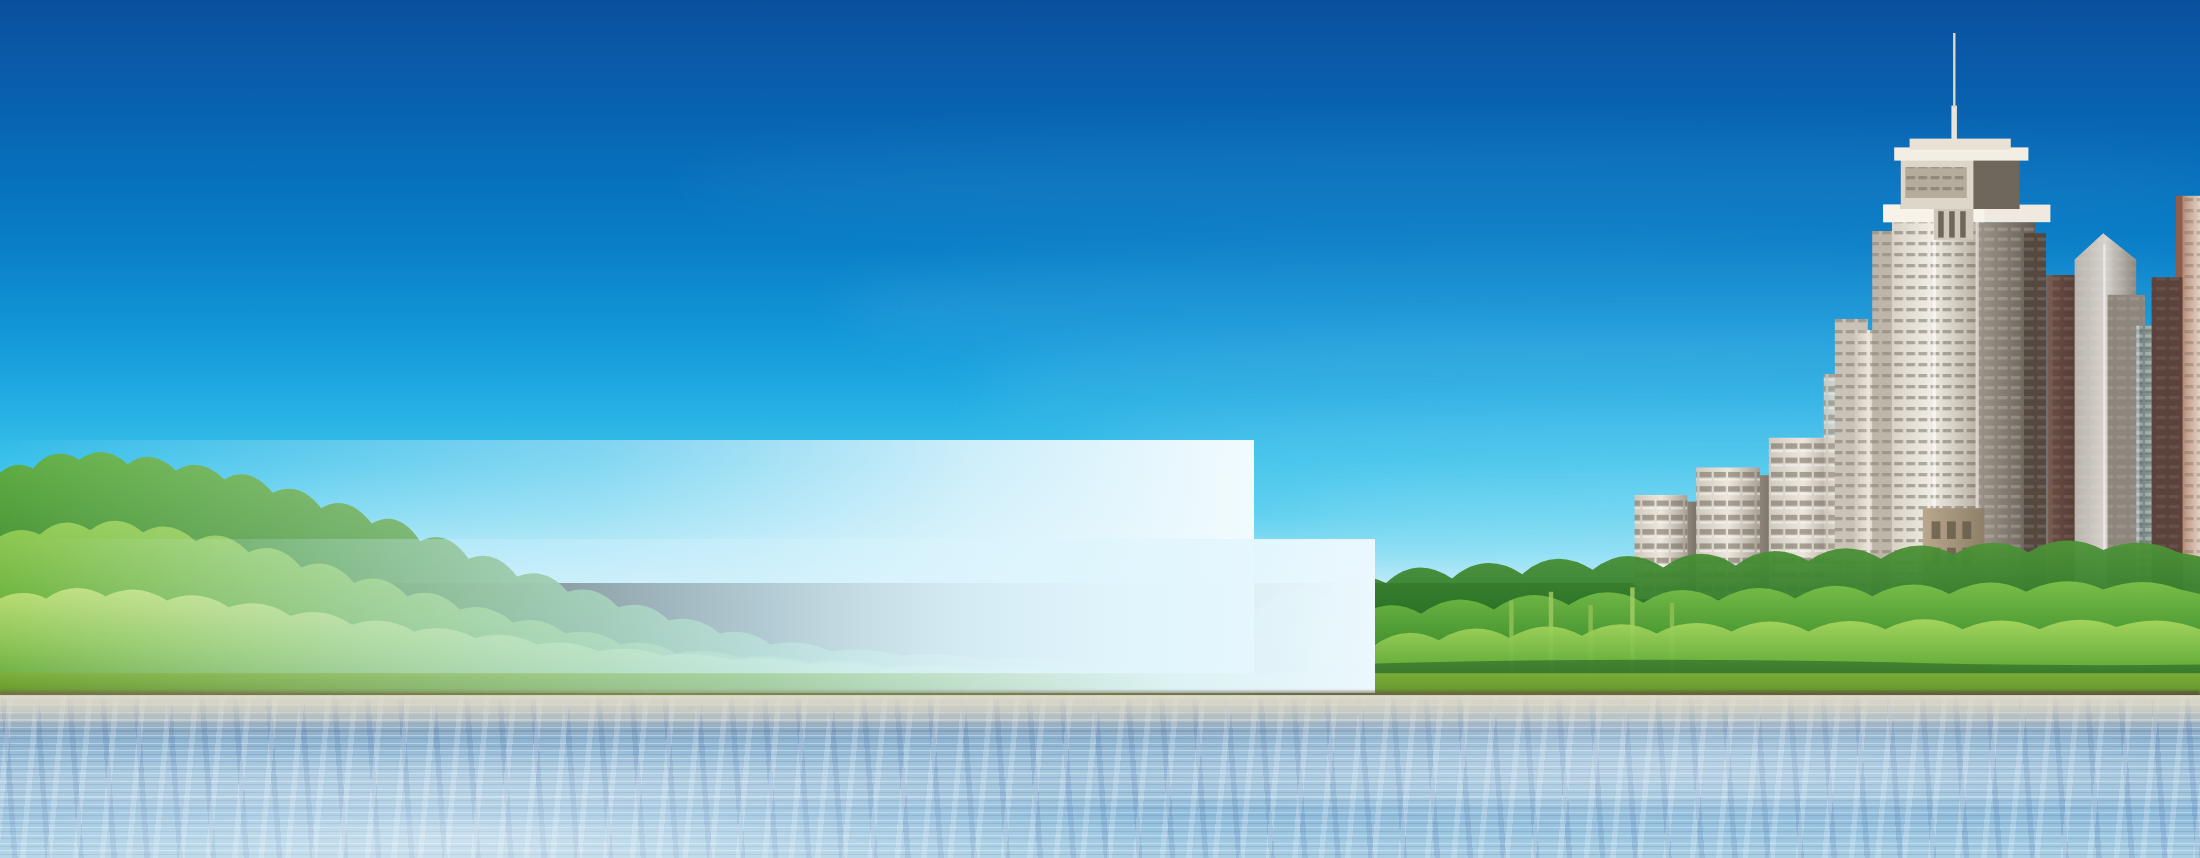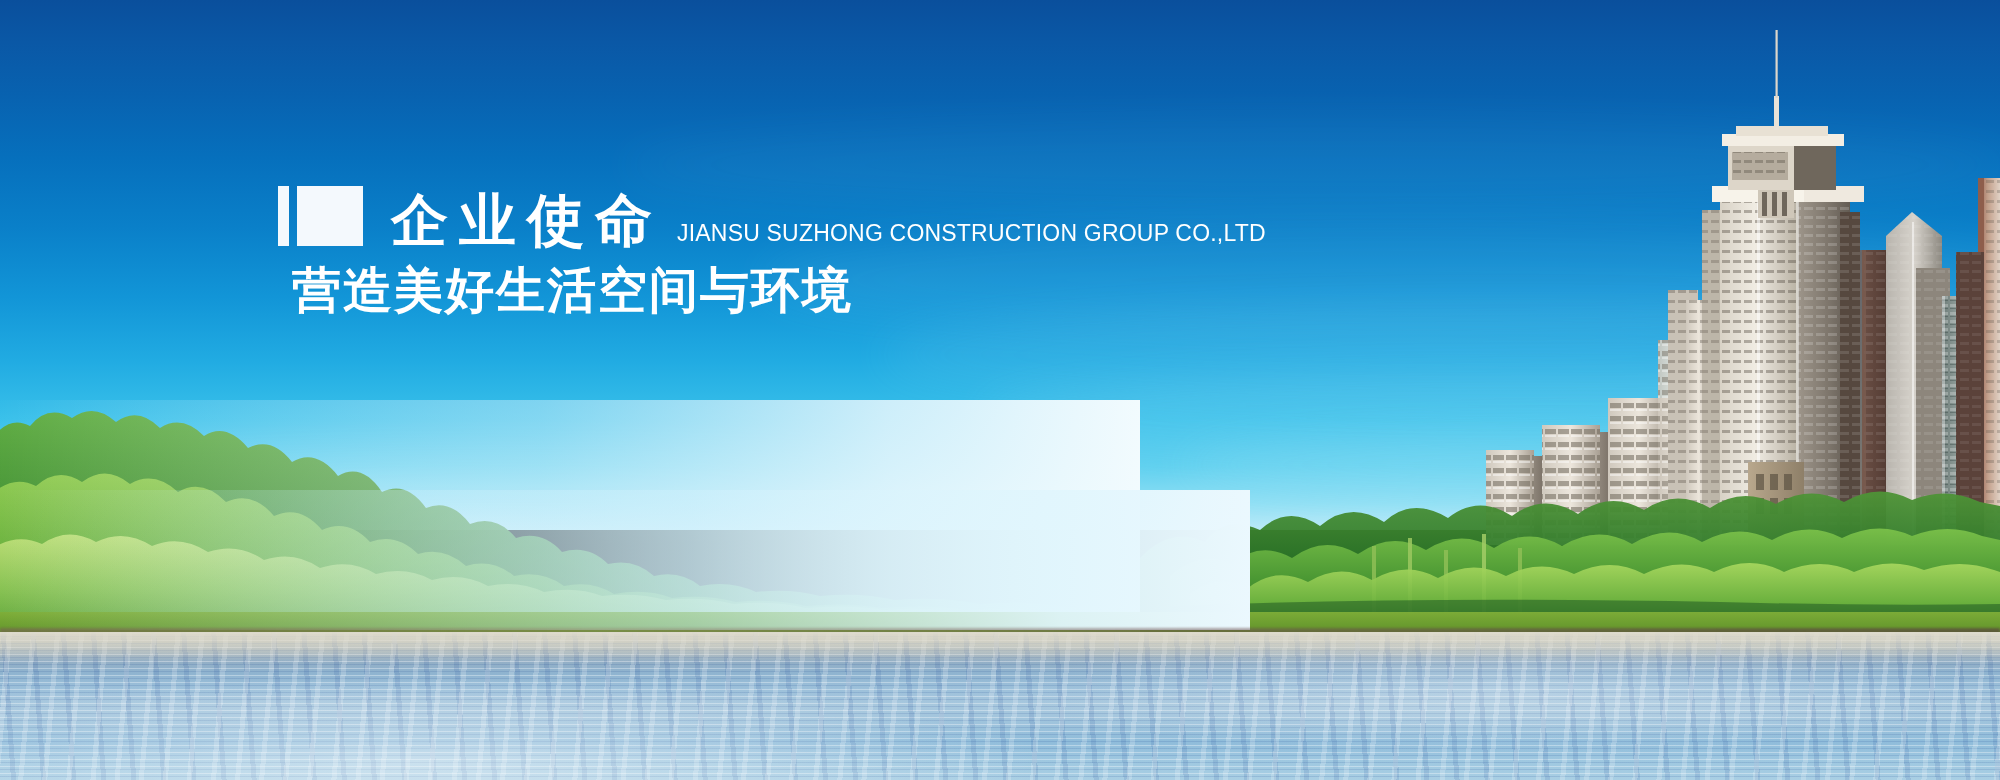--- a/index.html
+++ b/index.html
@@ -517,26 +517,14 @@
 
   <div class="horizon-line"></div>
 
   <div class="water">
     <div class="ripples"></div>
     <div class="ripples2"></div>
     <div class="water-sheen"></div>
     <div class="water-far-fade"></div>
   </div>
 
-  <div class="headline-block">
-    <div class="headline-row">
-      <div class="mark">
-        <div class="mark-bar"></div>
-        <div class="mark-gap"></div>
-        <div class="mark-square"></div>
-      </div>
-      <div class="title-cn">企业使命</div>
-      <div class="title-en">JIANSU SUZHONG CONSTRUCTION GROUP CO.,LTD</div>
-    </div>
-    <div class="subtitle-cn">营造美好生活空间与环境</div>
-  </div>
 
 </div>
 
 </body></html>

